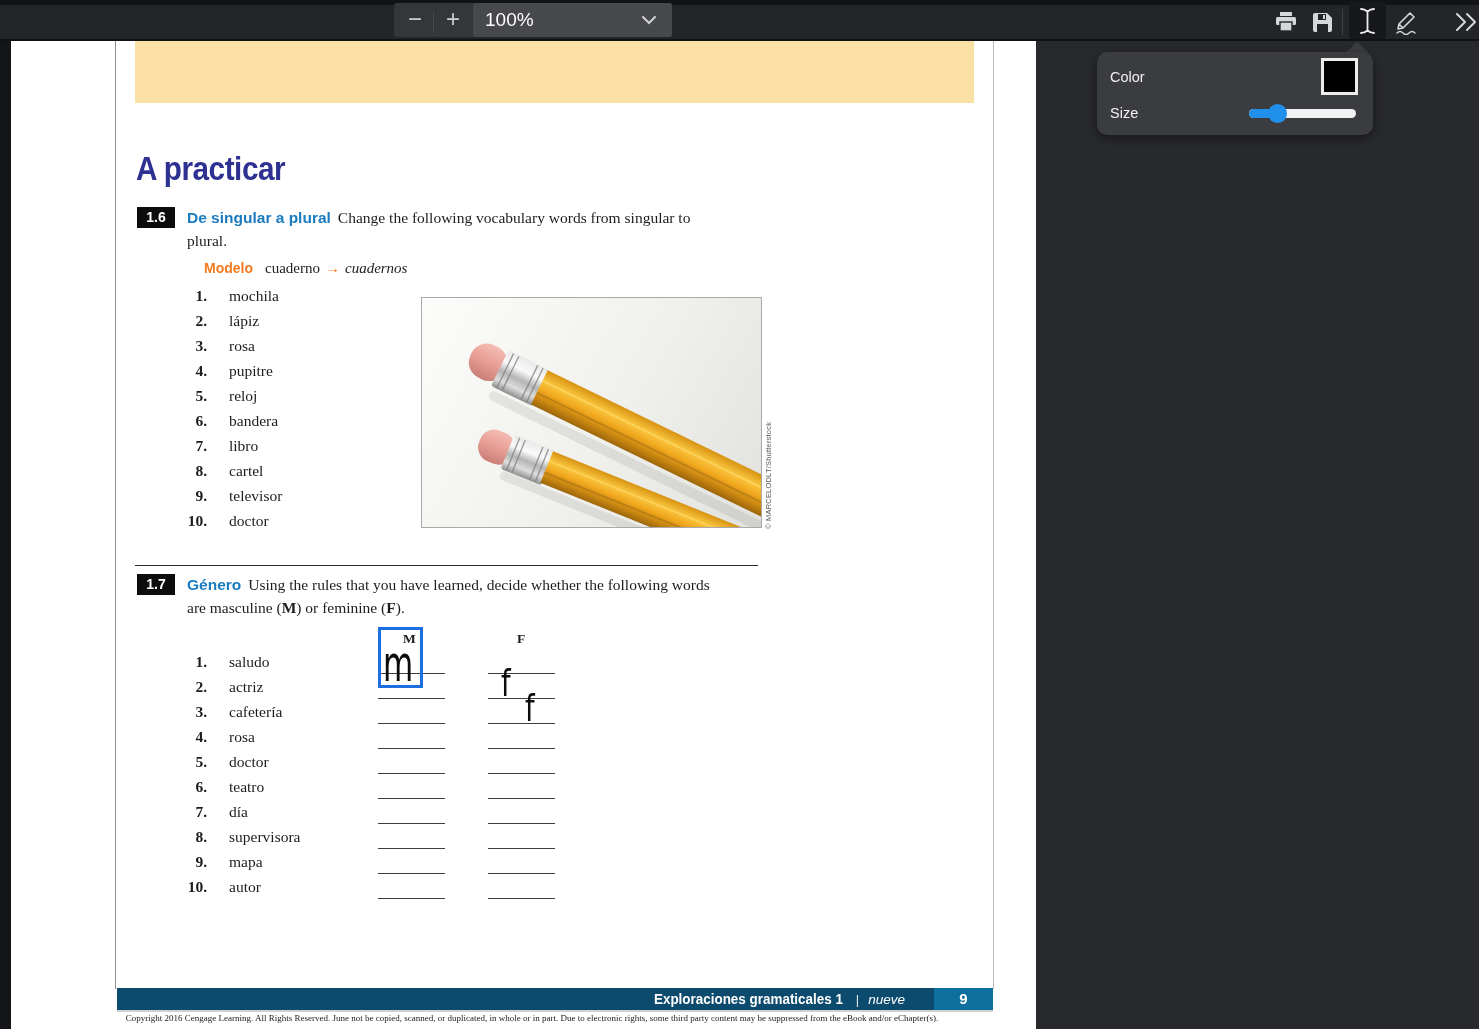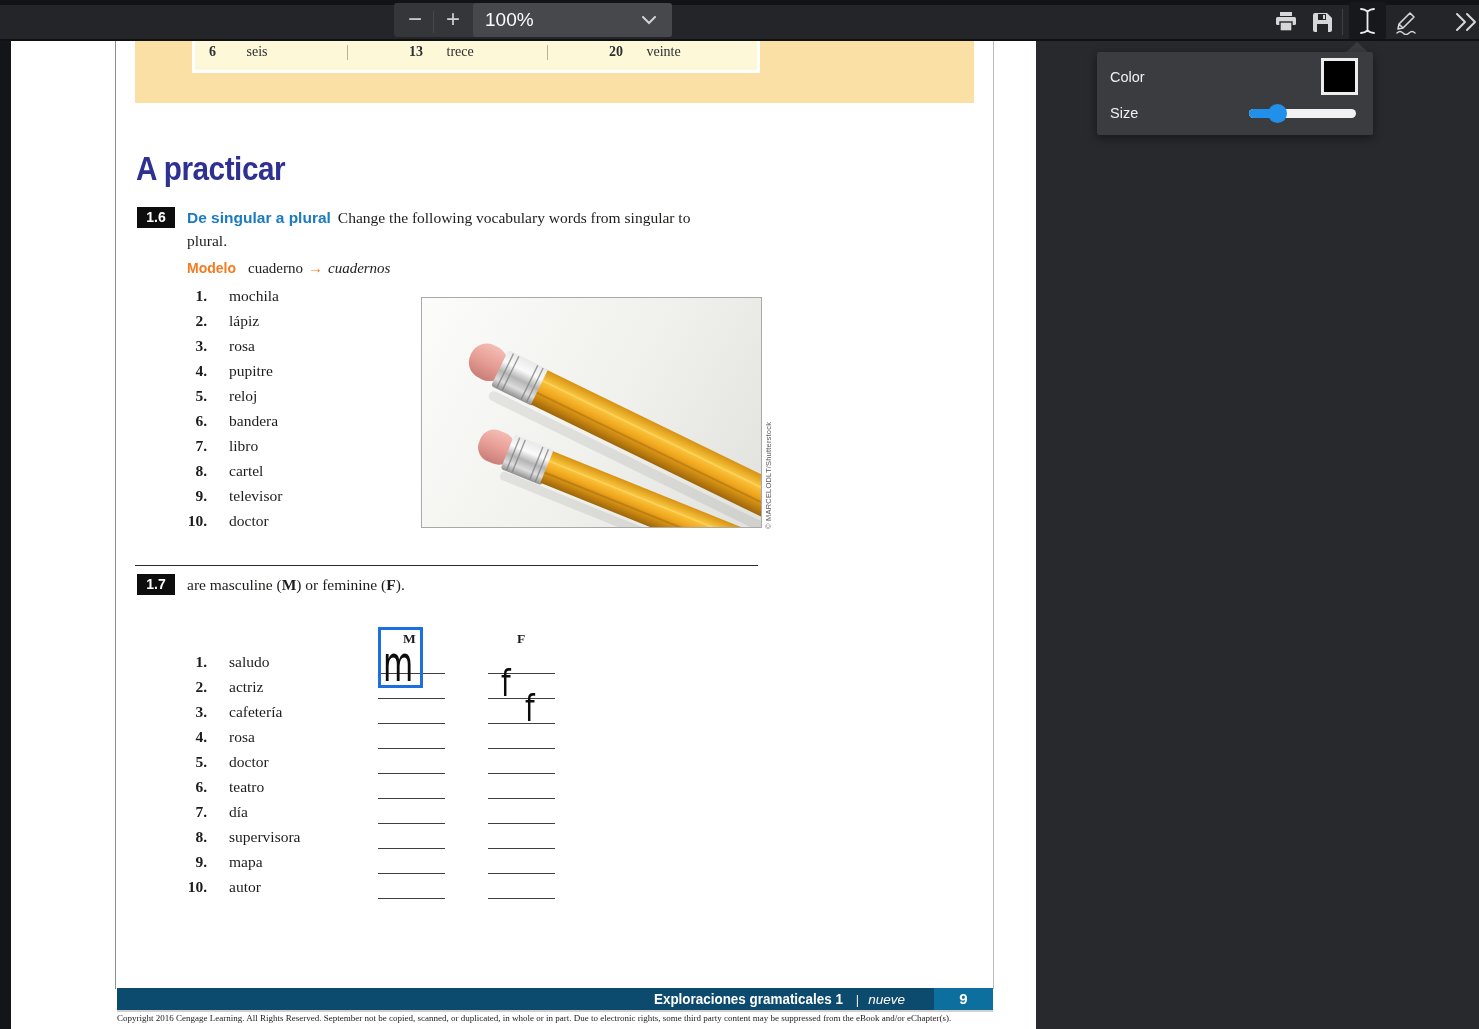--- a/index.html
+++ b/index.html
@@ -52,21 +52,21 @@
   
   .section-title { position:absolute; left:136px; top:150px; font-size:33px; font-weight:bold;
                    color:#2e3192; letter-spacing:-0.5px; transform:scaleX(.9); transform-origin:left; }
   .ex-num { position:absolute; width:38px; height:21px; background:#0d0d0d; color:#fff;
             font-size:14px; font-weight:bold; text-align:center; line-height:21px; }
   .ex16-num { left:137px; top:207px; } .ex17-num { left:137px; top:574px; }
   .ex-head { position:absolute; left:187px; width:580px; font-size:15.5px; line-height:23px; color:#1d1d1b; }
   .ex16-head { top:206px; } .ex17-head { top:573px; }
   .ex-title { font-family:"Liberation Sans",sans-serif; font-weight:bold; color:#1a7bc0;
               font-size:15.5px; margin-right:7px; }
-  .modelo { position:absolute; left:187px; top:259px; font-size:15px; color:#222; }
+  .modelo { position:absolute; left:204px; top:259px; font-size:15px; color:#222; }
   .modelo .lbl { font-weight:bold; color:#f47b20; font-size:14px; margin-right:12px; }
   .modelo .arr { color:#f47b20; margin:0 5px; }
   .modelo .to { font-style:italic; }
 
   .vlist { position:absolute; left:181px; }
   .list16 { top:287px; } .list17 { top:653px; }
   .vrow { height:25px; font-family:"Liberation Serif",serif; font-size:15.5px;
           color:#1c1c1e; white-space:nowrap; }
   .vrow .n { display:inline-block; width:26px; text-align:right; font-weight:bold; }
   .vrow .w { margin-left:22px; }
@@ -111,21 +111,21 @@
   .fb-page { position:absolute; right:0; top:0; width:59px; height:22px; background:#0c6f9e;
              color:#fff; font-weight:bold; font-size:15px; text-align:center; line-height:22px; }
   .copyright { position:absolute; left:117px; top:1013px; width:830px; text-align:center;
                font-family:"Liberation Serif",serif; font-size:9px; color:#1b1b1b; white-space:nowrap; }
 
   
   .panel-arrow { position:absolute; left:1345px; top:42px; width:0; height:0;
                  border-left:12px solid transparent; border-right:12px solid transparent;
                  border-bottom:11px solid #3b3c40; }
   .panel { position:absolute; left:1097px; top:52px; width:276px; height:83px;
-           background:#3b3c40; border-radius:2px; box-shadow:0 3px 10px rgba(0,0,0,.45); }
+           background:#3b3c40; border-radius:10px; box-shadow:0 3px 10px rgba(0,0,0,.45); }
   .p-label { position:absolute; left:13px; color:#f1f1f1; font-size:14.5px; }
   .p-color { top:17px; } .p-size { top:53px; }
   .p-swatch { position:absolute; left:224px; top:6px; width:37px; height:37px;
               background:#000; border:3px solid #ededed; cursor:pointer; }
   .p-slider { position:absolute; left:152px; top:57px; width:107px; height:9px;
               background:#f2f2f2; border-radius:5px; cursor:pointer; }
   .p-fill { position:absolute; left:0; top:0; width:30px; height:9px;
             background:#2090ea; border-radius:5px 0 0 5px; }
   .p-thumb { position:absolute; left:19px; top:-5px; width:19px; height:19px;
              border-radius:50%; background:#2090ea; cursor:grab; }
@@ -134,36 +134,20 @@
 <body>
 
 <div id="app">
 
   <div class="leftstrip"></div>
   <div class="canvas"></div>
   <div class="vline1"></div>
   <div class="vline2"></div>
 
   <div class="orange-band"></div>
-  <div class="num-table">
-    <div class="nt-cell ntc1">
-      <b>6</b>
-      <span class="w">seis</span>
-    </div>
-    <div class="nt-div ntd1"></div>
-    <div class="nt-cell ntc2">
-      <b>13</b>
-      <span class="w">trece</span>
-    </div>
-    <div class="nt-div ntd2"></div>
-    <div class="nt-cell ntc3">
-      <b>20</b>
-      <span class="w">veinte</span>
-    </div>
-  </div>
 
   <div class="section-title">A practicar</div>
 
   <div class="ex-num ex16-num">1.6</div>
   <div class="ex-head ex16-head">
     <div><span class="ex-title">De singular a plural</span><span class="serif">Change the following vocabulary words from singular to</span></div>
     <div class="serif">plural.</div>
   </div>
   <div class="modelo">
     <span class="lbl">Modelo</span><span class="serif">cuaderno</span><span class="arr">→</span><span class="serif to">cuadernos</span>
@@ -224,20 +208,21 @@
         <rect x="130" y="143" width="310" height="2" fill="#000" opacity=".14"></rect>
       </g>
     </svg>
   </div>
   <div class="credit">© MARCELODLT/Shutterstock</div>
 
   <div class="rule17"></div>
 
   <div class="ex-num ex17-num">1.7</div>
   <div class="ex-head ex17-head">
+    <div><span class="ex-title">Género</span><span class="serif">Using the rules that you have learned, decide whether the following words</span></div>
     <div class="serif"><span>are masculine (</span><b>M</b><span>) or feminine (</span><b>F</b><span>).</span></div>
   </div>
 
   <div class="colhead colM">M</div>
   <div class="colhead colF">F</div>
 
   <div class="vlist list17">
     <div class="vrow row17"><span class="n">1.</span><span class="w">saludo</span><div class="blank blankM"></div><div class="blank blankF"></div></div>
     <div class="vrow row17"><span class="n">2.</span><span class="w">actriz</span><div class="blank blankM"></div><div class="blank blankF"></div></div>
     <div class="vrow row17"><span class="n">3.</span><span class="w">cafetería</span><div class="blank blankM"></div><div class="blank blankF"></div></div>
@@ -257,21 +242,21 @@
   <div class="annot-f annot-f2">f</div>
 
   <div class="footer-bar">
     <div class="fb-text">
       <span class="fb-book">Exploraciones gramaticales 1</span>
       <span class="fb-pipe">|</span>
       <span class="fb-word">nueve</span>
     </div>
     <div class="fb-page">9</div>
   </div>
-  <div class="copyright">Copyright 2016 Cengage Learning. All Rights Reserved. September not be copied, scanned, or duplicated, in whole or in part. Due to electronic rights, some third party content may be suppressed from the eBook and/or eChapter(s).</div>
+  <div class="copyright">Copyright 2016 Cengage Learning. All Rights Reserved. June not be copied, scanned, or duplicated, in whole or in part. Due to electronic rights, some third party content may be suppressed from the eBook and/or eChapter(s).</div>
 
   <div class="toolbar">
     <div class="tb-group"></div>
     <div class="tb-btn tb-zoomout">−</div>
     <div class="tb-vdiv"></div>
     <div class="tb-btn tb-zoomin">+</div>
     <div class="tb-select">
       <span>100%</span>
       <svg width="14" height="9" viewBox="0 0 14 9">
         <path d="M1 1 L7 7 L13 1" fill="none" stroke="#d0d1d3" stroke-width="2" stroke-linecap="round"></path>

